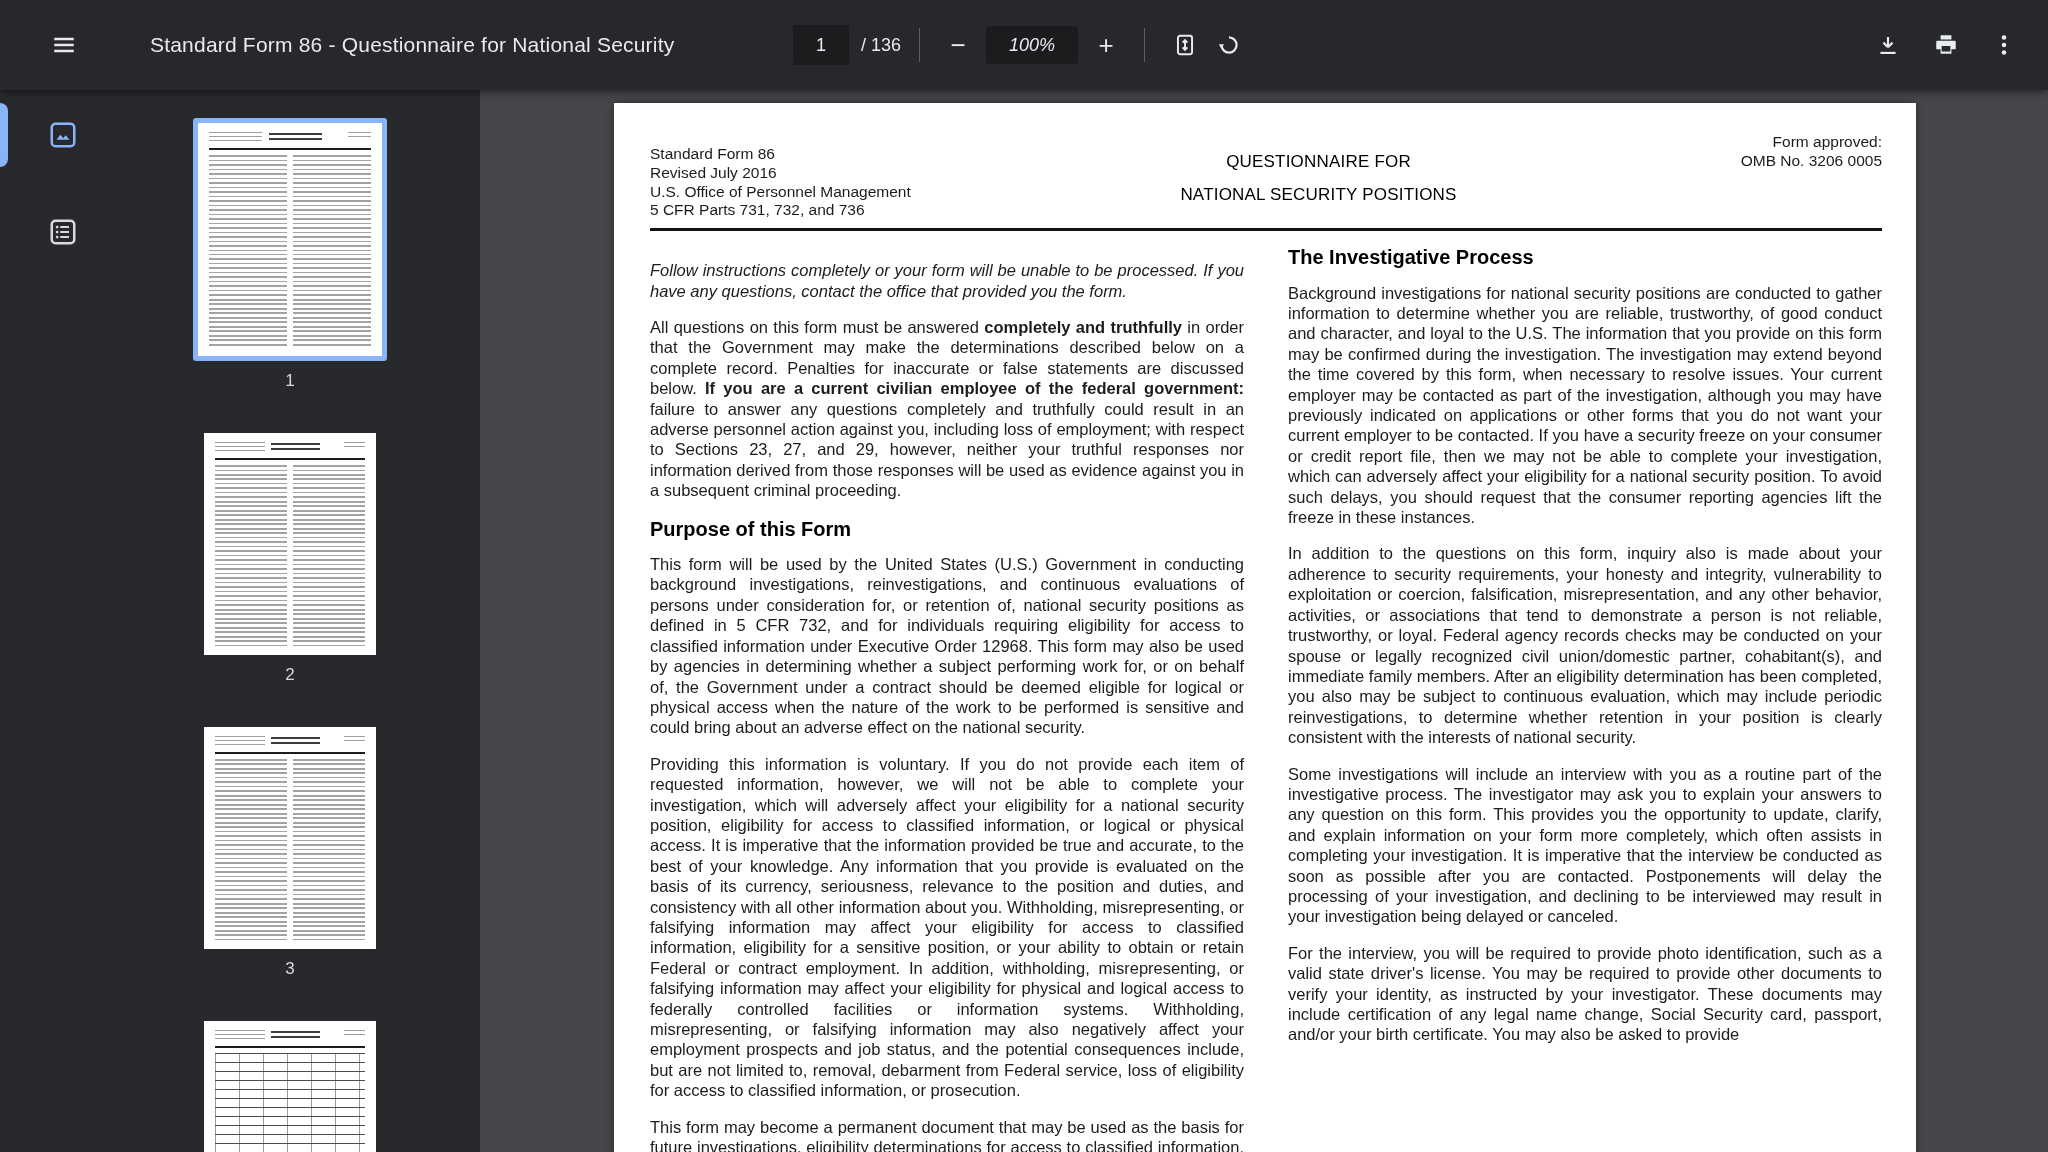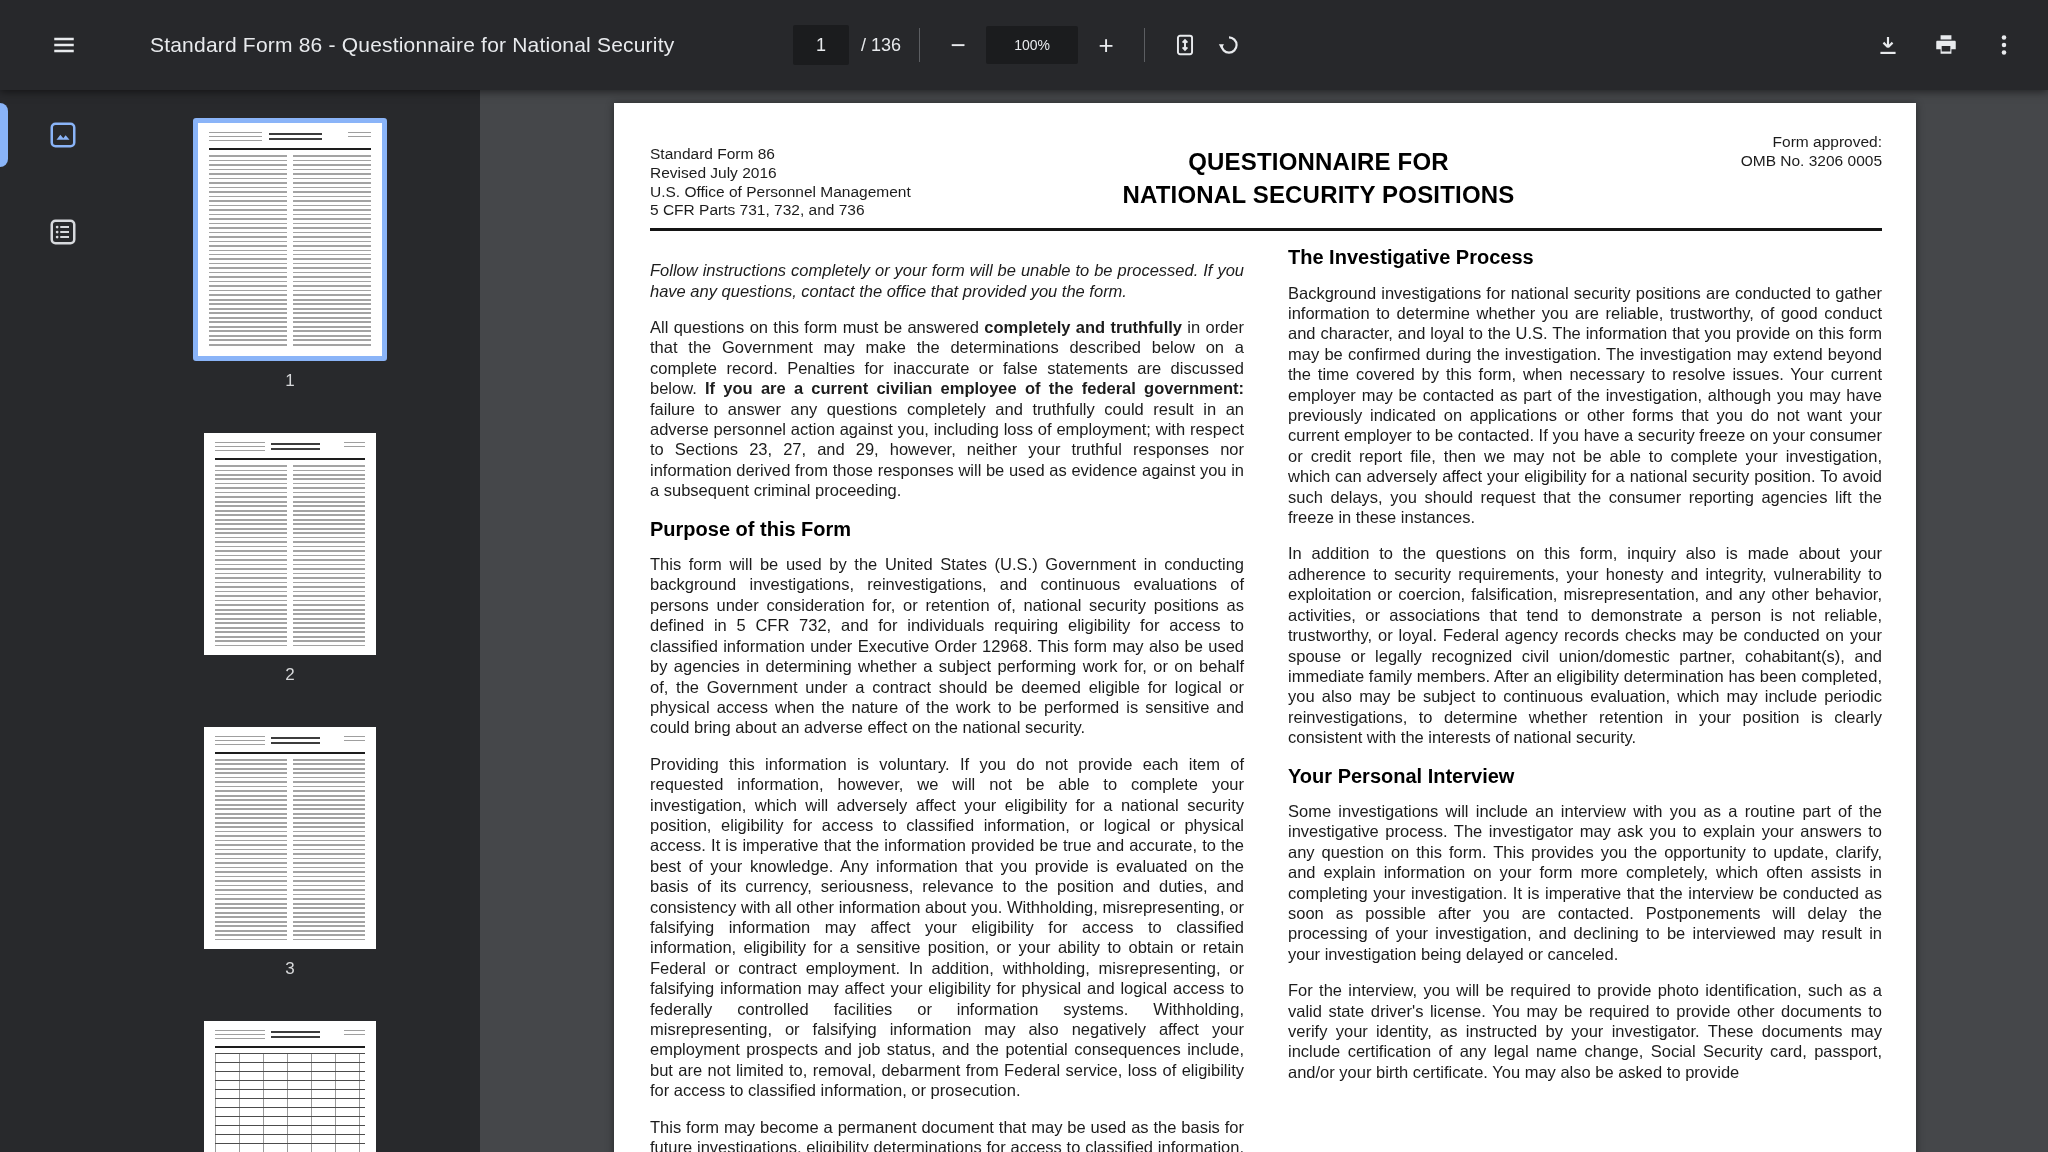--- a/index.html
+++ b/index.html
@@ -14,21 +14,21 @@
   .menu-btn{position:absolute;left:42px;top:23px;}
   .tb-title{position:absolute;left:150px;top:0;height:90px;display:flex;align-items:center;
             color:#e8eaed;font-size:21px;font-weight:500;letter-spacing:.2px;white-space:nowrap;}
   .tb-center{position:absolute;left:793px;top:0;height:90px;display:flex;align-items:center;}
   .page-input{width:52px;height:38px;background:#1b1c1e;border:none;border-radius:2px;
               color:#e8eaed;font-size:18px;text-align:center;font-family:"Liberation Sans",sans-serif;}
   .page-total{color:#e8eaed;font-size:18px;margin-left:12px;white-space:nowrap;}
   .tb-divider{width:1px;height:34px;background:#5c5e62;margin:0 18px;}
   .zoom-btn{color:#e8eaed;font-size:26px;width:40px;height:40px;line-height:40px;}
   .zoom-box{width:92px;height:38px;background:#1b1c1e;border-radius:2px;color:#e8eaed;
-            font-size:14px;display:flex;align-items:center;justify-content:center;margin:0 8px;}
+            font-size:18px;display:flex;align-items:center;justify-content:center;margin:0 8px;font-style:italic;}
   .tb-right{position:absolute;right:22px;top:0;height:90px;display:flex;align-items:center;gap:14px;}
 
   
   .rail{position:absolute;left:0;top:90px;bottom:0;width:100px;background:#28292c;}
   .rail-indicator{position:absolute;left:0;top:13px;width:8px;height:64px;background:#8ab4f8;
                   border-radius:0 8px 8px 0;}
   .rail-btn{position:absolute;left:37px;width:52px;height:52px;background:none;border:none;
             display:flex;align-items:center;justify-content:center;cursor:pointer;}
   .rail-btn.rb1{top:19px;}
   .rail-btn.rb2{top:116px;}
@@ -58,21 +58,21 @@
           background:repeating-linear-gradient(#4c4c4c 0 1px,transparent 1px 9px),
                      repeating-linear-gradient(90deg,#9a9a9a 0 1px,transparent 1px 24px);}
 
   
   .content{position:absolute;left:480px;top:90px;right:0;bottom:0;background:#45474a;overflow:hidden;}
   .page{position:absolute;left:134px;top:13px;width:1302px;height:1800px;background:#fff;
         box-shadow:0 1px 8px rgba(0,0,0,.45);}
   .page-inner{padding:30px 34px 0 36px;color:#1c1c1c;}
   .hdr{display:flex;}
   .hdr-left{width:300px;font-size:15.5px;line-height:18.8px;margin-top:12px;}
-  .hdr-center{flex:1;text-align:center;font-weight:bold;font-size:24px;line-height:33px;
+  .hdr-center{flex:1;text-align:center;font-weight:normal;font-size:17px;line-height:33px;
               padding-top:12px;letter-spacing:.2px;color:#000;}
   .hdr-right{width:195px;text-align:right;font-size:15.5px;line-height:18.8px;}
   .rule{height:3px;background:#141414;margin-top:8px;}
   .cols{display:flex;gap:44px;margin-top:14px;}
   .col{width:596px;font-size:16.5px;line-height:20.4px;}
   .col p{margin:15px 0 16px;text-align:justify;}
   .col p.ragged{text-align:left;}
   .col p.intro{font-style:italic;}
   .col h2{font-size:20px;margin:18px 0 8px;color:#000;}
   .col h2.first{margin-top:2px;}
@@ -267,21 +267,20 @@
             <p><span>All questions on this form must be answered </span><b>completely and truthfully</b><span> in order that the Government may make the determinations described below on a complete record. Penalties for inaccurate or false statements are discussed below. </span><b>If you are a current civilian employee of the federal government:</b><span> failure to answer any questions completely and truthfully could result in an adverse personnel action against you, including loss of employment; with respect to Sections 23, 27, and 29, however, neither your truthful responses nor information derived from those responses will be used as evidence against you in a subsequent criminal proceeding.</span></p>
             <h2>Purpose of this Form</h2>
             <p>This form will be used by the United States (U.S.) Government in conducting background investigations, reinvestigations, and continuous evaluations of persons under consideration for, or retention of, national security positions as defined in 5 CFR 732, and for individuals requiring eligibility for access to classified information under Executive Order 12968. This form may also be used by agencies in determining whether a subject performing work for, or on behalf of, the Government under a contract should be deemed eligible for logical or physical access when the nature of the work to be performed is sensitive and could bring about an adverse effect on the national security.</p>
             <p>Providing this information is voluntary. If you do not provide each item of requested information, however, we will not be able to complete your investigation, which will adversely affect your eligibility for a national security position, eligibility for access to classified information, or logical or physical access. It is imperative that the information provided be true and accurate, to the best of your knowledge. Any information that you provide is evaluated on the basis of its currency, seriousness, relevance to the position and duties, and consistency with all other information about you. Withholding, misrepresenting, or falsifying information may affect your eligibility for access to classified information, eligibility for a sensitive position, or your ability to obtain or retain Federal or contract employment. In addition, withholding, misrepresenting, or falsifying information may affect your eligibility for physical and logical access to federally controlled facilities or information systems. Withholding, misrepresenting, or falsifying information may also negatively affect your employment prospects and job status, and the potential consequences include, but are not limited to, removal, debarment from Federal service, loss of eligibility for access to classified information, or prosecution.</p>
             <p>This form may become a permanent document that may be used as the basis for future investigations, eligibility determinations for access to classified information, or to hold a sensitive position, suitability or fitness for Federal</p>
           </div>
           <div class="col">
             <h2 class="first">The Investigative Process</h2>
             <p>Background investigations for national security positions are conducted to gather information to determine whether you are reliable, trustworthy, of good conduct and character, and loyal to the U.S. The information that you provide on this form may be confirmed during the investigation. The investigation may extend beyond the time covered by this form, when necessary to resolve issues. Your current employer may be contacted as part of the investigation, although you may have previously indicated on applications or other forms that you do not want your current employer to be contacted. If you have a security freeze on your consumer or credit report file, then we may not be able to complete your investigation, which can adversely affect your eligibility for a national security position. To avoid such delays, you should request that the consumer reporting agencies lift the freeze in these instances.</p>
             <p>In addition to the questions on this form, inquiry also is made about your adherence to security requirements, your honesty and integrity, vulnerability to exploitation or coercion, falsification, misrepresentation, and any other behavior, activities, or associations that tend to demonstrate a person is not reliable, trustworthy, or loyal. Federal agency records checks may be conducted on your spouse or legally recognized civil union/domestic partner, cohabitant(s), and immediate family members. After an eligibility determination has been completed, you also may be subject to continuous evaluation, which may include periodic reinvestigations, to determine whether retention in your position is clearly consistent with the interests of national security.</p>
-            <h2>Your Personal Interview</h2>
             <p>Some investigations will include an interview with you as a routine part of the investigative process. The investigator may ask you to explain your answers to any question on this form. This provides you the opportunity to update, clarify, and explain information on your form more completely, which often assists in completing your investigation. It is imperative that the interview be conducted as soon as possible after you are contacted. Postponements will delay the processing of your investigation, and declining to be interviewed may result in your investigation being delayed or canceled.</p>
             <p>For the interview, you will be required to provide photo identification, such as a valid state driver's license. You may be required to provide other documents to verify your identity, as instructed by your investigator. These documents may include certification of any legal name change, Social Security card, passport, and/or your birth certificate. You may also be asked to provide</p>
           </div>
         </div>
       </div>
     </div>
   </div>
 </div>
 
 </body></html>

